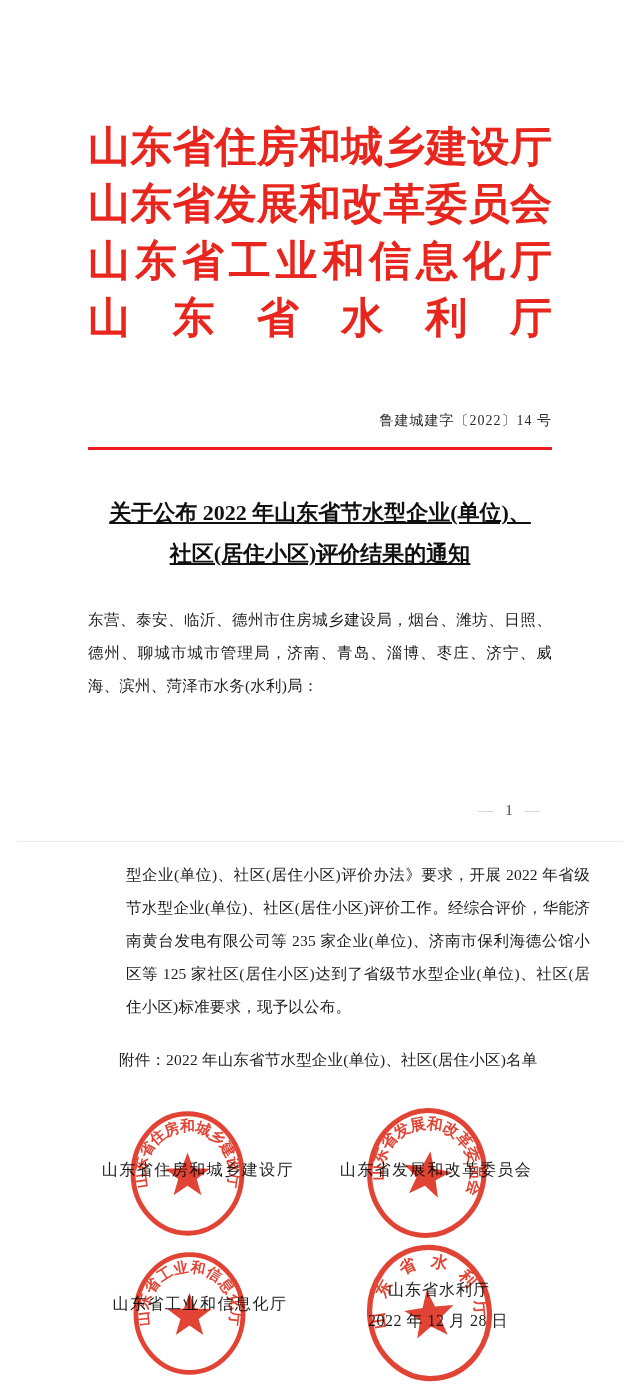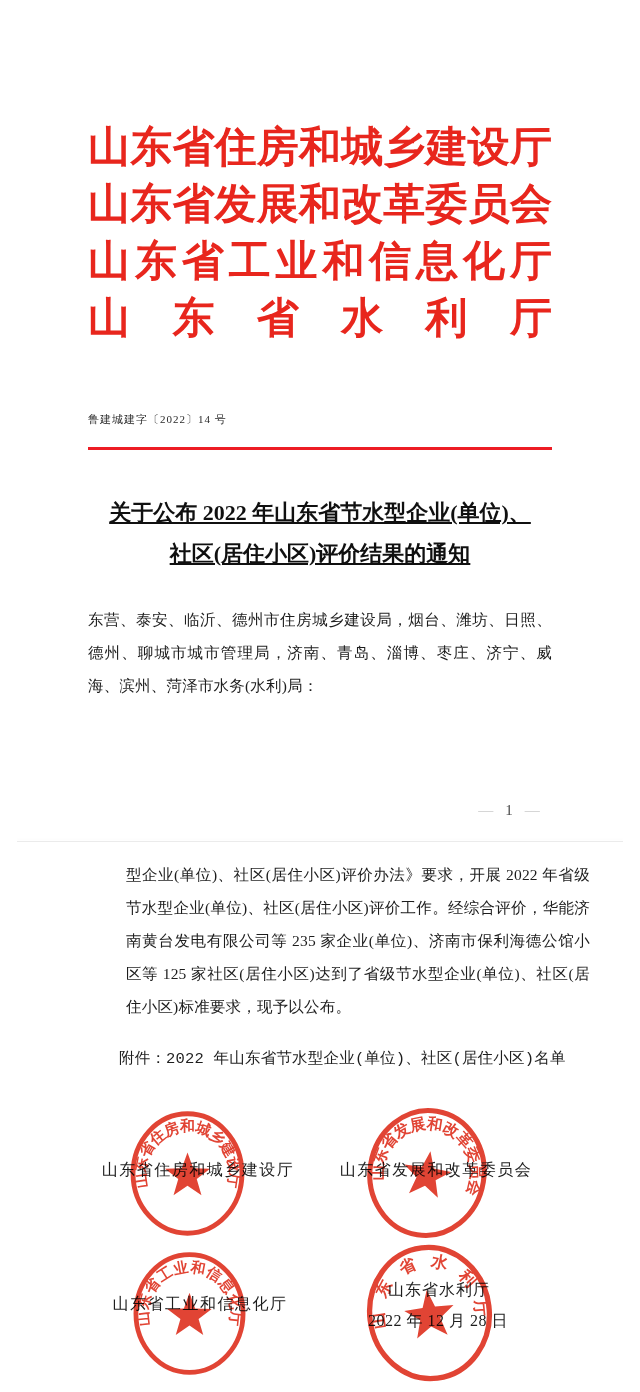--- a/index.html
+++ b/index.html
@@ -20,39 +20,39 @@
   }
   
   .header{position:absolute;left:88px;top:118px;width:464px;}
   .header-line{
     display:flex;justify-content:space-between;align-items:center;height:57px;
     font-size:42px;font-weight:700;color:var(--header-red);line-height:1;
     white-space:nowrap;
   }
   
   .doc-number{
-    position:absolute;left:88px;top:412px;width:464px;text-align:left;
-    font-size:11px;letter-spacing:1px;color:#2a2a2a;
+    position:absolute;left:88px;top:412px;width:464px;text-align:right;
+    font-size:14px;letter-spacing:1px;color:#2a2a2a;
   }
   .red-rule{position:absolute;left:88px;top:447px;width:464px;height:3px;background:var(--rule-red);}
   
   .title{
     position:absolute;left:60px;top:492px;width:520px;text-align:center;
     font-size:22px;font-weight:700;line-height:41px;color:#101010;text-decoration:underline;
   }
   
   .body-text{
     position:absolute;left:88px;width:464px;
     font-size:15.5px;line-height:33px;text-align:justify;color:var(--text);
     letter-spacing:0.2px;
   }
   .addressee{top:603px;}
   .para-1{top:700px;text-indent:2em;}
   .para-2{top:858px;margin-left:38px;}
-  .attachment{top:1043px;text-indent:2em;white-space:nowrap;text-align:left;font-family:Liberation Mono, monospace;}
+  .attachment{top:1043px;text-indent:2em;white-space:nowrap;text-align:left;}
   
   .page-number{
     position:absolute;left:463px;top:799px;width:92px;height:22px;
     display:flex;justify-content:center;align-items:center;gap:12px;
     font-size:15px;line-height:22px;
   }
   .page-number .dash{color:var(--page-dash);}
   .page-number .num{color:var(--page-num);}
   
   .page-break{

